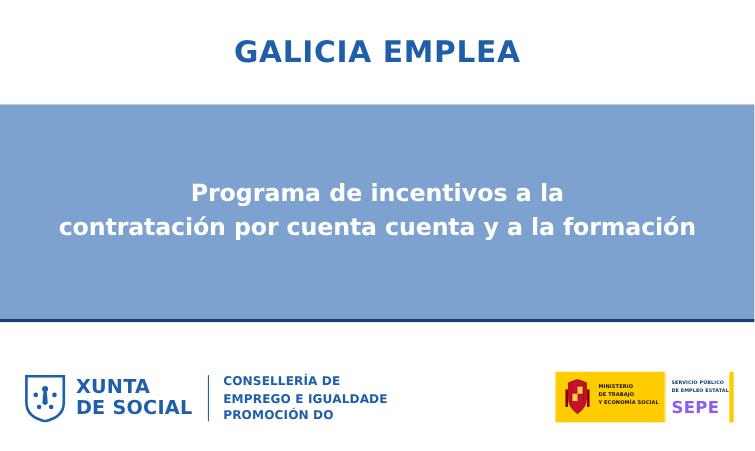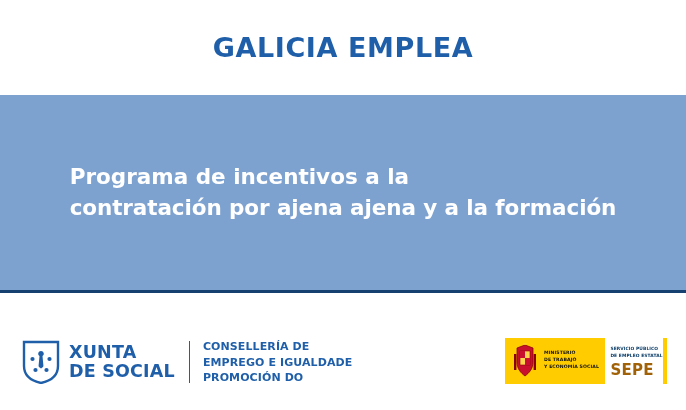--- a/index.html
+++ b/index.html
@@ -46,21 +46,21 @@
     top: 95px;
     left: 0;
     width: 686px;
     height: 195px;
     background: #7ea2d0;
     display: flex;
     align-items: center;
     justify-content: center;
   }
   .band-text {
-    text-align: left;
+    text-align: center;
     color: #ffffff;
     font-size: 21.5px;
     font-weight: bold;
     line-height: 1.42;
     padding: 0 18px;
     font-family: "DejaVu Sans", sans-serif;
   }
   .band-line {
     display: block;
     white-space: nowrap;
@@ -180,21 +180,21 @@
     letter-spacing: 0.1px;
     font-family: "DejaVu Sans", sans-serif;
     text-transform: uppercase;
   }
   .sepe-word {
     position: absolute;
     left: 5px;
     bottom: 5px;
     font-size: 15px;
     font-weight: bold;
-    color: #a16207;
+    color: #8b5cf6;
     letter-spacing: 0.3px;
     font-family: "DejaVu Sans", sans-serif;
   }
   .sepe-bar {
     position: absolute;
     right: 0;
     top: 0;
     width: 4px;
     height: 46px;
     background: #ffcc00;
@@ -205,21 +205,21 @@
 
 <div class="page">
 
   <div class="title-area">
     <div class="main-title">GALICIA EMPLEA</div>
   </div>
 
   <div class="blue-band">
     <div class="band-text">
       <span class="band-line l1">Programa de incentivos a la</span>
-      <span class="band-line l2">contratación por ajena ajena y a la formación</span>
+      <span class="band-line l2">contratación por cuenta cuenta y a la formación</span>
     </div>
   </div>
 
   <div class="divider"></div>
 
   <div class="footer">
 
     <div class="xunta-block">
       <div class="xunta-shield">
         <svg viewBox="0 0 38 44" width="38" height="44" xmlns="http://www.w3.org/2000/svg">

